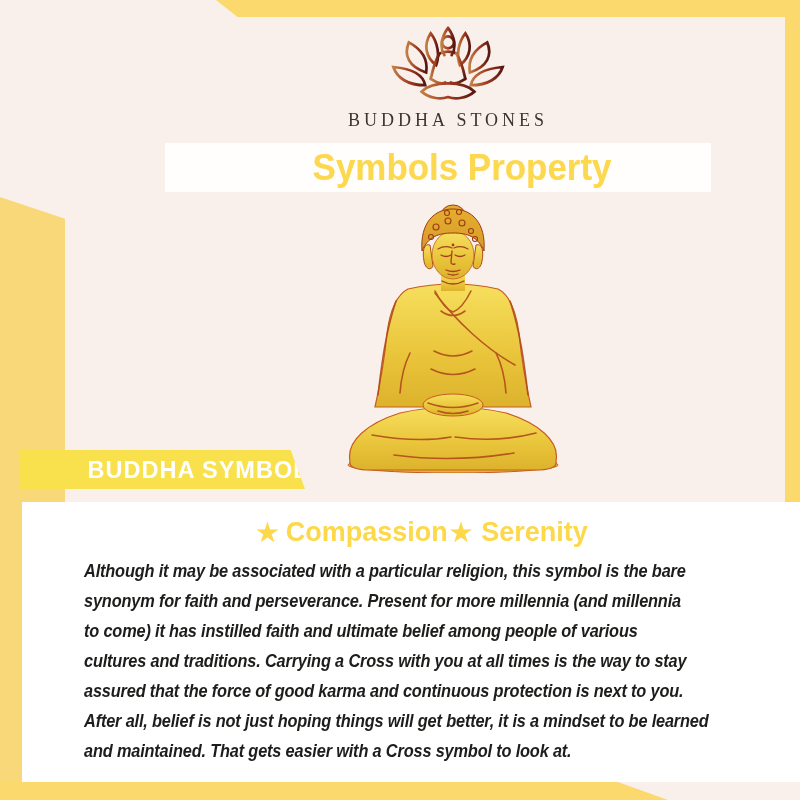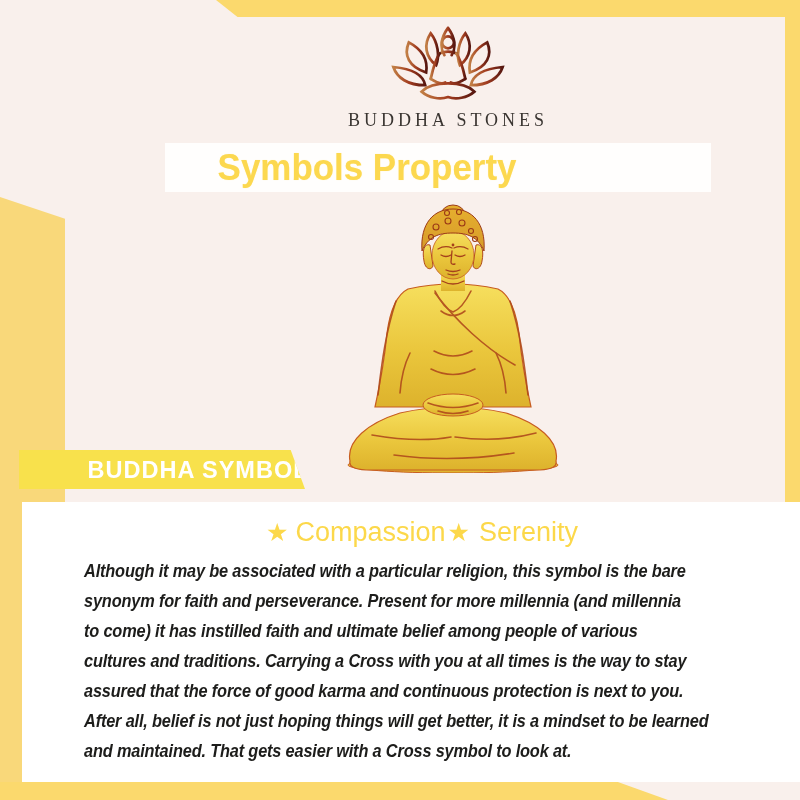--- a/index.html
+++ b/index.html
@@ -19,37 +19,37 @@
     clip-path:polygon(0 0,100% 3.6%,100% 100%,0 100%);}
   .bottom-band{left:0;top:782px;width:620px;height:18px;background:#fbd96d;
     clip-path:polygon(0 0,92.5% 0,100% 100%,0 100%);}
 
   
   .logo-wrap{left:335px;top:26px;width:130px;height:82px;}
   .brand-name{left:0;top:110px;width:800px;text-align:center;
     font-family:"Liberation Serif", serif;font-size:18px;letter-spacing:4px;
     color:#3a3531;font-weight:500;}
   .title-band{left:165px;top:143px;width:498px;height:49px;background:#fffefd;
-    display:flex;align-items:center;justify-content:flex-start;}
+    display:flex;align-items:center;justify-content:center;}
   .title-text{font-size:36px;font-weight:700;color:#fcd84f;
     transform:scaleX(0.97);white-space:nowrap;
     text-shadow:0 0 1px rgba(252,216,79,.4);}
 
   
   .buddha-wrap{left:290px;top:203px;width:230px;height:270px;}
   .ribbon{left:19px;top:450px;width:238px;height:39px;background:#f8e14c;
     clip-path:polygon(0 0,95% 0,100% 100%,0 100%);
     display:flex;align-items:center;}
   .ribbon-text{color:#ffffff;font-weight:700;font-size:24px;letter-spacing:1px;
     padding-left:21px;white-space:nowrap;transform:scaleX(0.98);transform-origin:left;}
 
   
   .white-panel{left:22px;top:502px;width:778px;height:280px;background:#ffffff;}
   .props-line{left:0;top:517px;width:748px;text-align:center;
-    font-weight:400;font-size:27px;color:#fcd84a;white-space:nowrap;}
+    font-weight:700;font-size:27px;color:#fcd84a;white-space:nowrap;}
   .props-line .star{font-size:25px;}
   .props-line .star.first{margin-right:7px;}
   .props-line .star.second{margin-left:2px;margin-right:9px;}
   .desc{left:36px;top:556px;width:760px;font-style:italic;}
   .desc-line{height:30px;line-height:30px;white-space:nowrap;
     font-size:19px;font-weight:700;color:#1d1d1b;letter-spacing:-0.2px;
     transform:scaleX(0.86);transform-origin:left;}
 </style>
 </head>
 <body>

